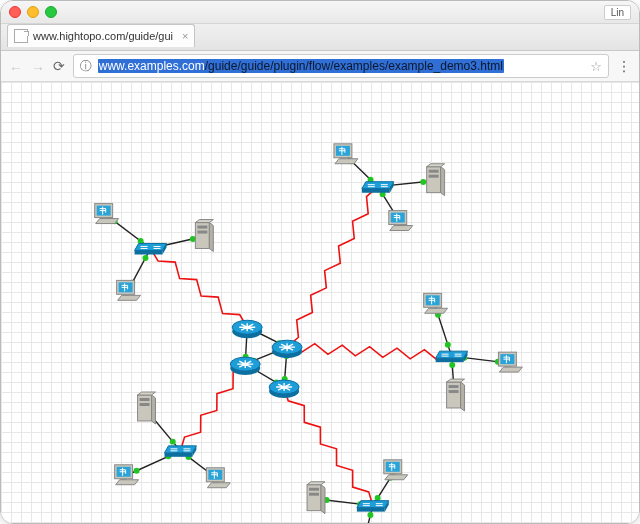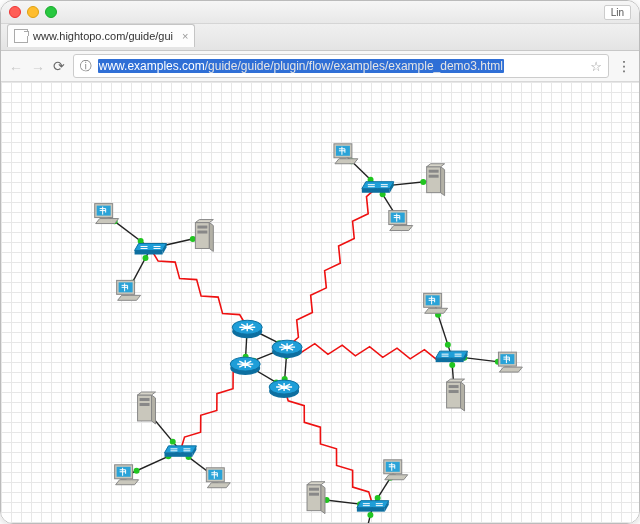--- a/index.html
+++ b/index.html
@@ -16,21 +16,21 @@
   .favicon{width:12px;height:12px;border:1px solid #aaa;background:#fff;position:relative}
   .favicon:before{content:"";position:absolute;top:1px;right:-2px;width:4px;height:4px;border-top:1px solid #aaa;border-right:1px solid #aaa;background:#fff}
   .tab-x{color:#999;font-size:11px;margin-left:4px}
   .addrrow{height:30px;background:#f7f7f7;border-bottom:1px solid #d8d8d8;display:flex;align-items:center;padding:0 8px;gap:8px}
   .navbtn{color:#6a6a6a;font-size:14px}
   .navbtn.dis{color:#c9c9c9}
   .urlbox{flex:1;height:22px;border:1px solid #ccc;border-radius:3px;background:#fff;display:flex;align-items:center;padding:0 6px;gap:6px;min-width:0}
   .info{color:#777;font-size:12px}
   .url{flex:1;white-space:nowrap;overflow:hidden;font-size:12px}
   .url .sel{background:#2f6fd6;color:#fff;border-radius:1px;padding:0 1px}
-  .url .path{color:#e5e5e5}
+  .url .path{color:#0f172a}
   .star{color:#999;font-size:13px}
   .kebab{color:#5a5a5a;font-size:14px;letter-spacing:0}
   .viewport{flex:1;position:relative;background-color:#fff;background-image:linear-gradient(#e7e7e7 1px,transparent 1px),linear-gradient(90deg,#e7e7e7 1px,transparent 1px);background-size:10px 10px}
   svg{position:absolute;inset:0}
   .zig{stroke:#e11;stroke-width:1.6;fill:none}
   .solid{stroke:#222;stroke-width:1.4;fill:none}
   .flowdot{fill:#21c521}
 </style>
 </head>
 <body>

